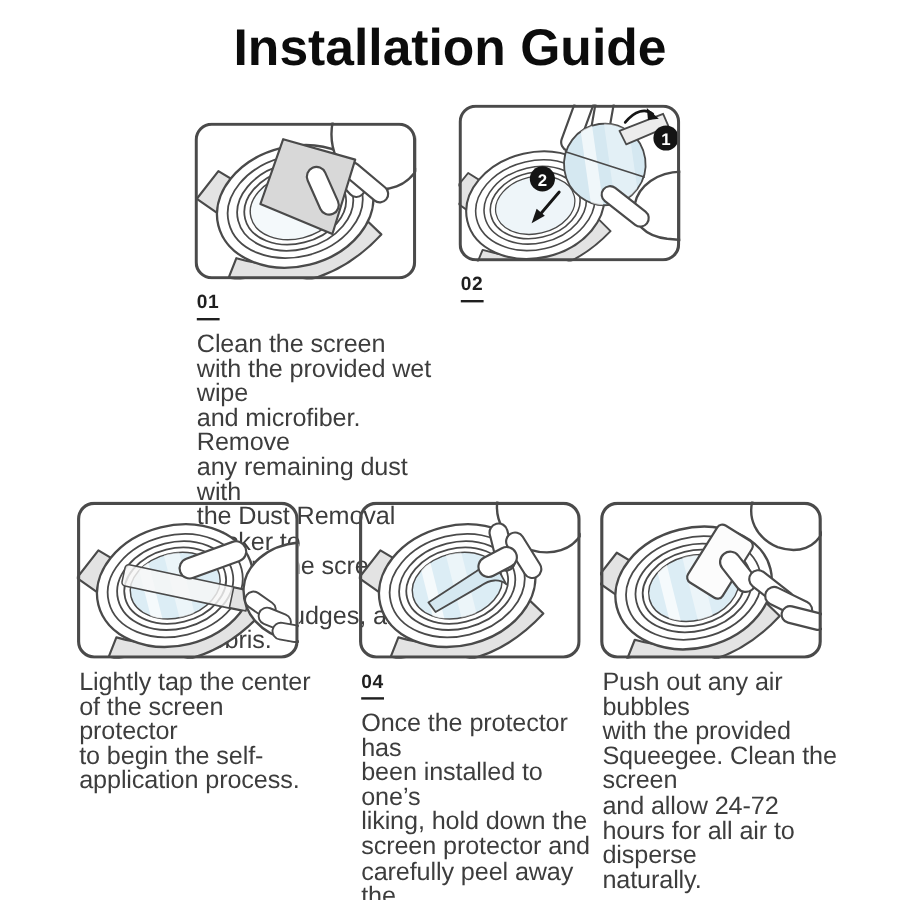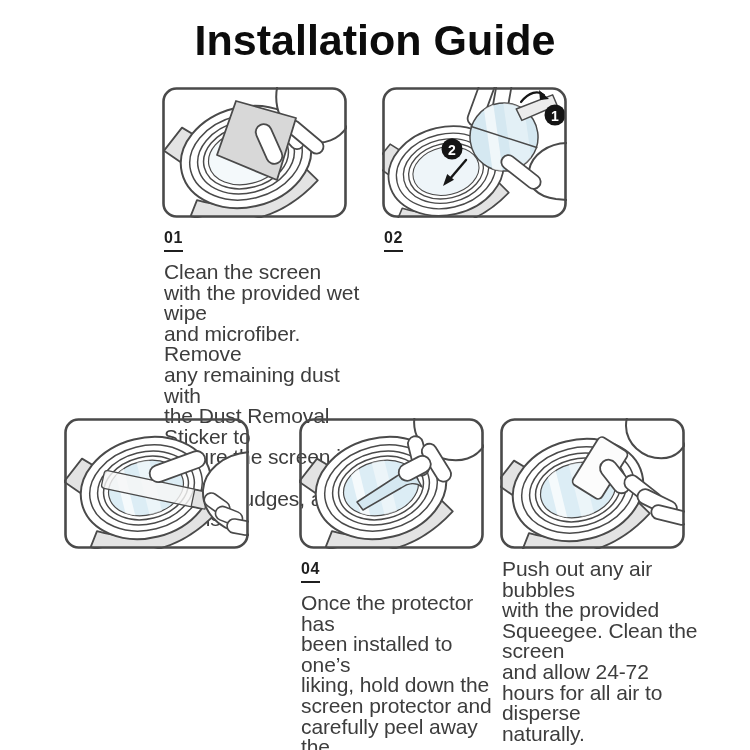--- a/index.html
+++ b/index.html
@@ -1,21 +1,21 @@
 <!DOCTYPE html>
 <html><head>
 <meta charset="utf-8">
 <style>
   html,body{margin:0;padding:0;background:#ffffff;}
   .page{position:relative;width:725px;height:750px;background:#ffffff;overflow:hidden;
         font-family:"Liberation Sans",sans-serif;}
   .title{position:absolute;top:16px;left:0;width:750px;text-align:center;
          font-size:43px;font-weight:700;color:#0c0c0c;letter-spacing:0px;}
   .step{position:absolute;width:205px;}
-  .step-1{left:162px;top:87px;}
+  .step-1{left:162px;top:102px;}
   .step-2{left:382px;top:87px;}
   .step-3{left:64px;top:418px;}
   .step-4{left:299px;top:418px;}
   .step-5{left:500px;top:418px;}
   .illus{display:block;}
   .stepnum{margin:11px 0 0 2px;}
   .stepnum span{display:inline-block;font-size:16px;font-weight:700;color:#1f1f1f;
                 padding-bottom:3px;border-bottom:2.5px solid #1f1f1f;letter-spacing:0.5px;}
   .steptext{margin:10px 0 0 2px;font-size:21px;line-height:20.6px;color:#3d3d3d;
             white-space:pre-line;letter-spacing:-0.1px;}
@@ -128,20 +128,24 @@
           </g>
         </g>
         <path d="M186,34 C158,36 140,54 139,72 C138,93 153,110 178,116 L186,117 Z" fill="#ffffff" stroke="#4a4a4a" stroke-width="2"></path>
         <rect x="86" y="50" width="58" height="17" rx="8.5" transform="rotate(-20 86 58)" fill="#ffffff" stroke="#4a4a4a" stroke-width="1.8"></rect>
         <rect x="146" y="72" width="14" height="28" rx="7" transform="rotate(-55 153 86)" fill="#ffffff" stroke="#4a4a4a" stroke-width="1.6"></rect>
         <rect x="158" y="84" width="14" height="28" rx="7" transform="rotate(-68 165 98)" fill="#ffffff" stroke="#4a4a4a" stroke-width="1.6"></rect>
         <rect x="169" y="96" width="14" height="26" rx="7" transform="rotate(-80 176 109)" fill="#ffffff" stroke="#4a4a4a" stroke-width="1.6"></rect>
       </g>
       <rect class="frame" x="1.5" y="1.5" width="182" height="128" rx="13"></rect>
     </svg>
+    <div class="steptext">Lightly tap the center
+of the screen protector
+to begin the self-
+application process.</div>
   </div>
 
   <div class="step step-4">
     <svg class="illus" viewBox="0 0 185 131" width="185" height="131">
       <g clip-path="url(#panelclip)" stroke-linecap="round" stroke-linejoin="round">
         <g transform="translate(82,70) rotate(-14)">
           <use href="#watch"></use>
           <ellipse rx="38" ry="27" stroke="#4a4a4a" stroke-width="1.2" fill="#dcedf5"></ellipse>
           <g clip-path="url(#screenclip)">
             <rect x="-26" y="-28" width="9" height="56" fill="rgba(255,255,255,0.7)"></rect>

